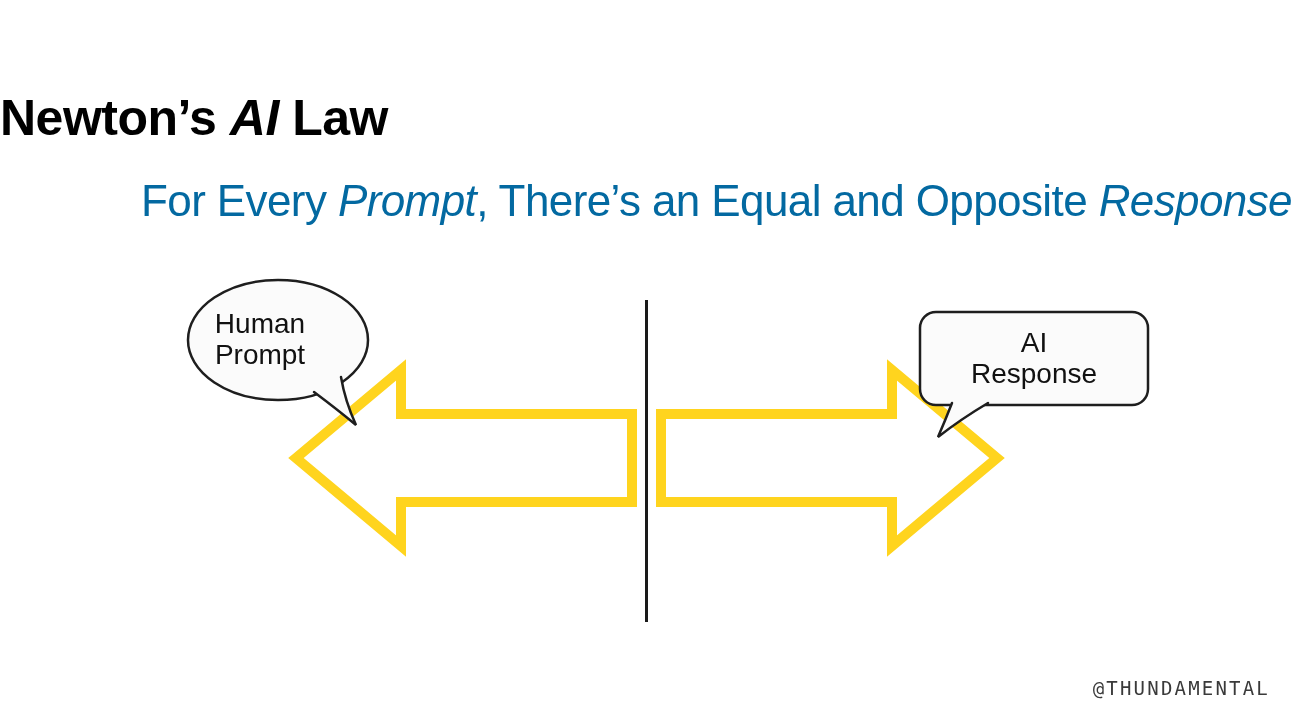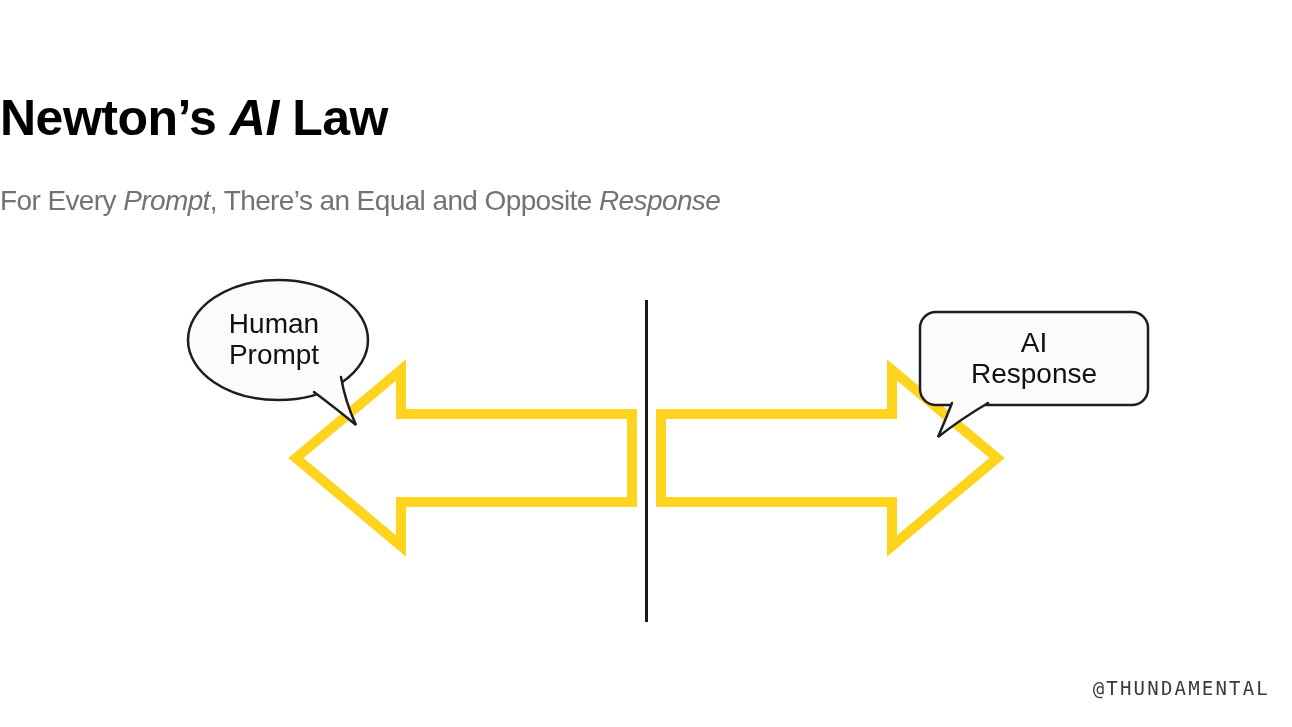--- a/index.html
+++ b/index.html
@@ -30,47 +30,46 @@
   }
   .title em, .subtitle em {
     font-style: italic;
   }
   .subtitle {
     position: absolute;
     top: 180px;
     left: 0;
     width: 100%;
     margin: 0;
-    text-align: left;
-    font-size: 28px;
+    text-align: right;
+    font-size: 44px;
     line-height: 42px;
     font-weight: 400;
     letter-spacing: -0.6px;
-    color: #737373;
+    color: #0369a1;
   }
   .diagram-svg {
     position: absolute;
     left: 0;
     top: 0;
     width: 1292px;
     height: 727px;
   }
   .bubble-label {
     position: absolute;
     text-align: center;
     font-size: 28px;
     line-height: 31px;
     color: #111111;
   }
   .bubble-label span { display: block; }
   .bubble-label.left {
     left: 188px;
     top: 308px;
     width: 144px;
-    padding-left: 14px;
   }
   .bubble-label.right {
     left: 920px;
     top: 327px;
     width: 228px;
   }
   .watermark {
     position: absolute;
     right: 22px;
     bottom: 28px;

